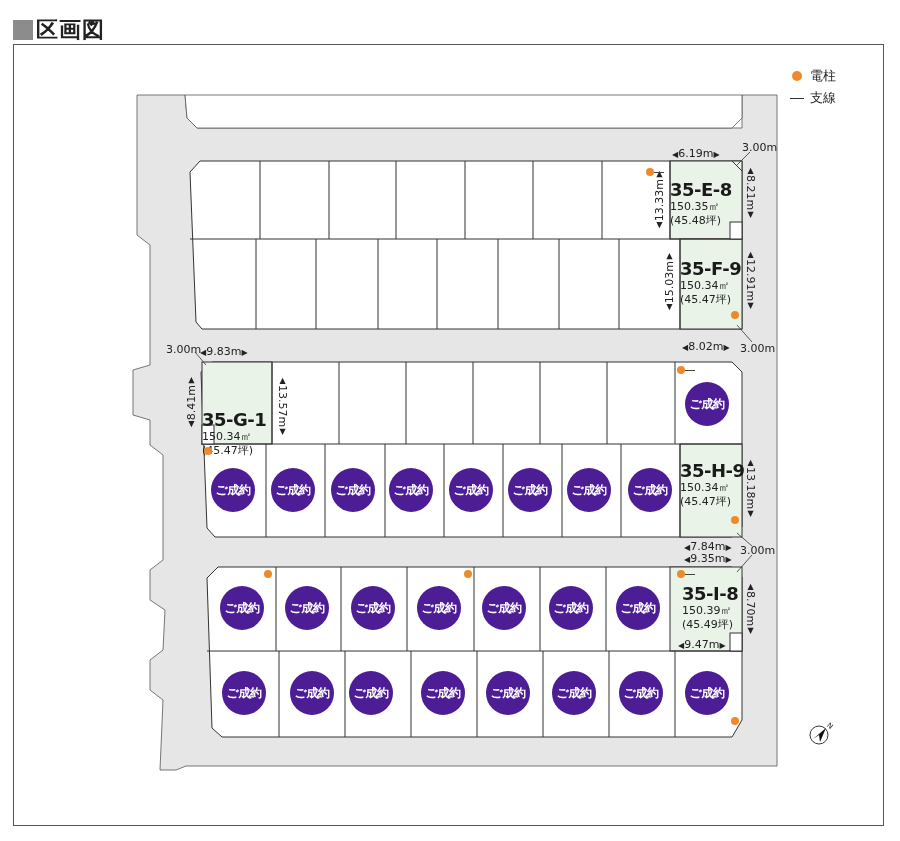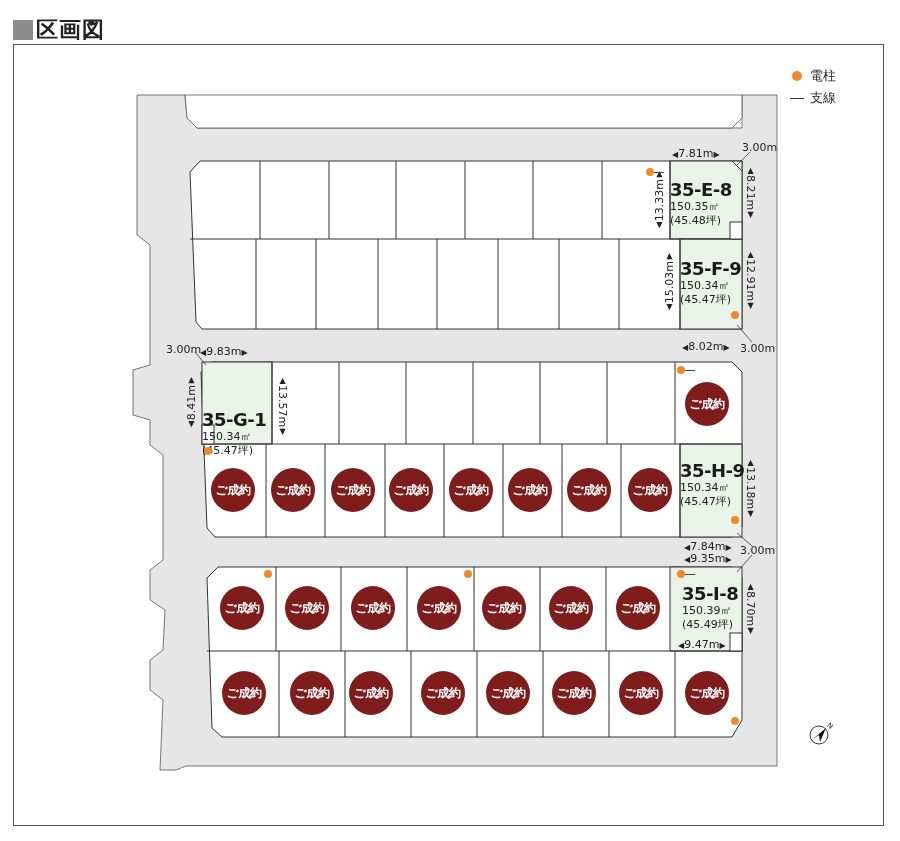--- a/index.html
+++ b/index.html
@@ -18,21 +18,21 @@
   .lot-label { position:absolute; text-align:left; }
   .lot-id { font-size:18px; font-weight:bold; letter-spacing:-0.5px; color:#1a1a1a; line-height:20px; }
   .lot-area { font-size:11px; line-height:14px; color:#222; }
   .dim { position:absolute; font-size:11px; color:#222; white-space:nowrap; line-height:12px; }
   .dim-v { position:absolute; font-size:11px; color:#222; white-space:nowrap; line-height:12px;
            writing-mode:vertical-rl; }
   .arr-l::before { content:"◀"; font-size:8px; }
   .arr-r::after { content:"▶"; font-size:8px; }
   .arr-u::before { content:"▲"; font-size:8px; }
   .arr-d::after { content:"▼"; font-size:8px; }
-  .sold { position:absolute; width:44px; height:44px; border-radius:50%; background:#7f1d1d;
+  .sold { position:absolute; width:44px; height:44px; border-radius:50%; background:#4c1d95;
           color:#fff; font-size:12px; font-weight:bold; display:flex; align-items:center;
           justify-content:center; letter-spacing:-0.5px; }
   .pole { position:absolute; width:8px; height:8px; border-radius:50%; background:#ee8a2b; }
   .stay { position:absolute; height:1px; width:10px; background:#444; }
   .compass { position:absolute; left:808px; top:720px; width:26px; height:26px; }
 </style>
 </head>
 <body>
 
 <div class="title">
@@ -135,21 +135,21 @@
     <span class="legend-line"></span>
     <span>支線</span>
   </div>
 </div>
 
 <div class="lot-label" style="left:670px;top:180px;width:70px;">
   <div class="lot-id">35-E-8</div>
   <div class="lot-area">150.35㎡</div>
   <div class="lot-area">(45.48坪)</div>
 </div>
-<div class="dim" style="left:672px;top:148px;"><span class="arr-l arr-r">7.81m</span></div>
+<div class="dim" style="left:672px;top:148px;"><span class="arr-l arr-r">6.19m</span></div>
 <div class="dim" style="left:742px;top:142px;">3.00m</div>
 <div class="dim-v" style="left:744px;top:166px;"><span class="arr-u arr-d">8.21m</span></div>
 <div class="dim-v" style="left:654px;top:170px;transform:rotate(180deg);"><span class="arr-u arr-d">13.33m</span></div>
 
 <div class="lot-label" style="left:680px;top:259px;width:62px;">
   <div class="lot-id">35-F-9</div>
   <div class="lot-area">150.34㎡</div>
   <div class="lot-area">(45.47坪)</div>
 </div>
 <div class="dim" style="left:682px;top:341px;"><span class="arr-l arr-r">8.02m</span></div>

